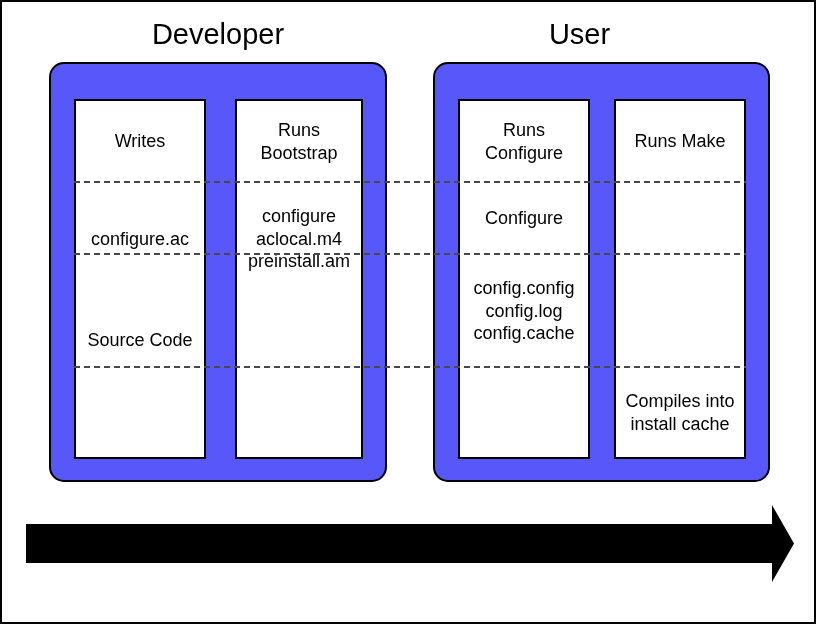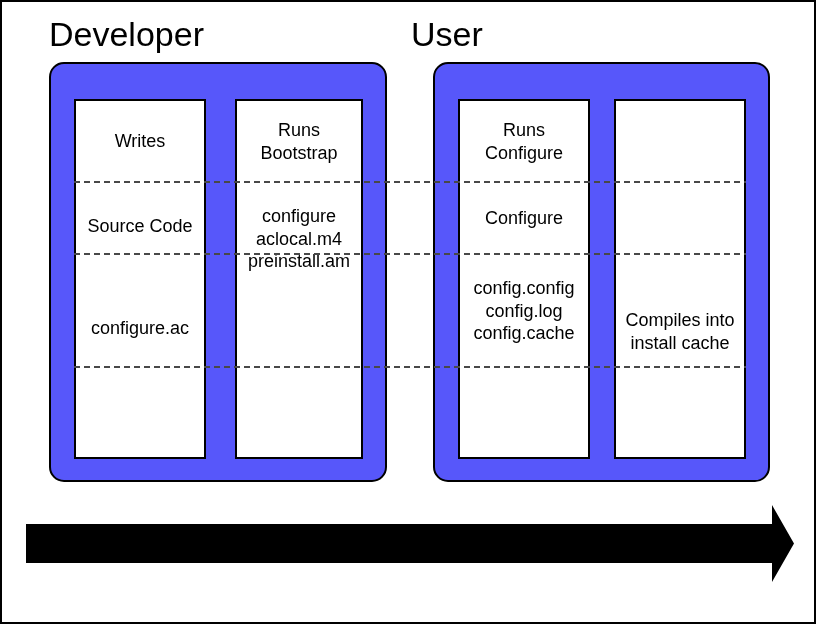--- a/index.html
+++ b/index.html
@@ -12,22 +12,23 @@
     box-sizing: border-box;
     font-family: "Liberation Sans", "DejaVu Sans", sans-serif;
     color: #000000;
     overflow: hidden;
   }
 
   .panel-title {
     position: absolute;
     top: 10px;
     height: 44px;
-    font-size: 34px;
+    font-size: 29px;
     line-height: 44px;
+    text-align: center;
     white-space: nowrap;
   }
   #title-developer { left: 47px;  width: 338px; }
   #title-user      { left: 409px; width: 337px; }
 
   .panel {
     position: absolute;
     top: 60px;
     height: 420px;
     background: #5757fa;
@@ -94,22 +95,22 @@
 </style>
 </head>
 <body>
 
 <div class="panel-title" id="title-developer">Developer</div>
 <div class="panel-title" id="title-user">User</div>
 
 <div class="panel" id="panel-developer">
   <div class="file-column" id="col-dev-writes">
     <div class="cell row1">Writes</div>
+    <div class="cell row3">configure.ac</div>
     <div class="cell row4">Source Code</div>
-    <div class="cell row3">configure.ac</div>
   </div>
   <div class="file-column" id="col-dev-bootstrap">
     <div class="cell row1">Runs
 Bootstrap</div>
     <div class="cell row3">configure
 aclocal.m4
 preinstall.am</div>
     <div class="cell row4"></div>
   </div>
 </div>
@@ -118,20 +119,21 @@
   <div class="file-column" id="col-user-configure">
     <div class="cell row1">Runs
 Configure</div>
     <div class="cell row2">Configure</div>
     <div class="cell row3">config.config
 config.log
 config.cache</div>
     <div class="cell row4"></div>
   </div>
   <div class="file-column" id="col-user-make">
+    <div class="cell row1">Runs Make</div>
     <div class="cell row2"></div>
     <div class="cell row3"></div>
     <div class="cell row4">Compiles into
 install cache</div>
   </div>
 </div>
 
 <div class="dash-line" id="dash-1"></div>
 <div class="dash-line" id="dash-2"></div>
 <div class="dash-line" id="dash-3"></div>

